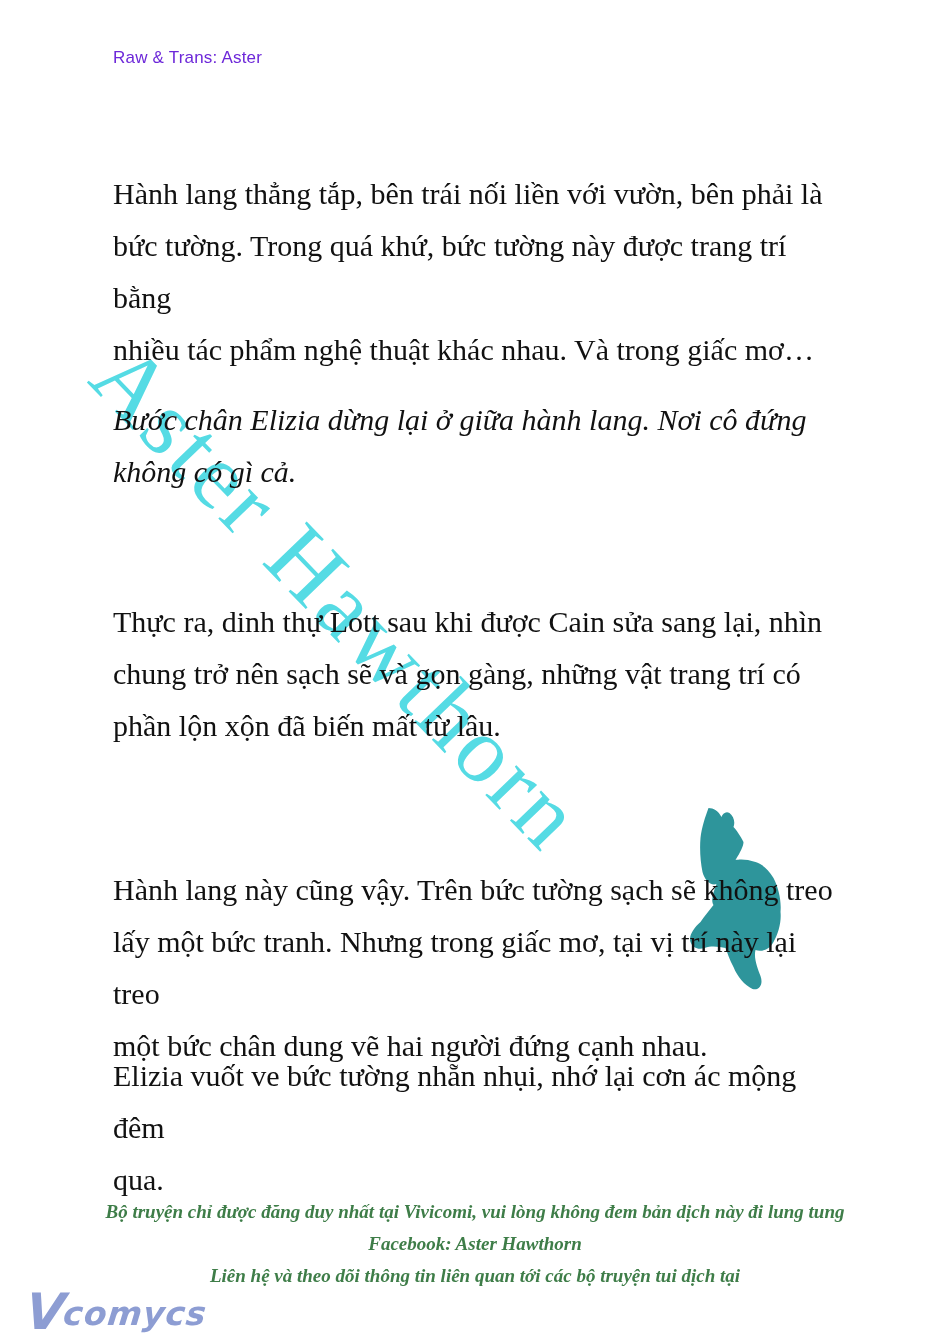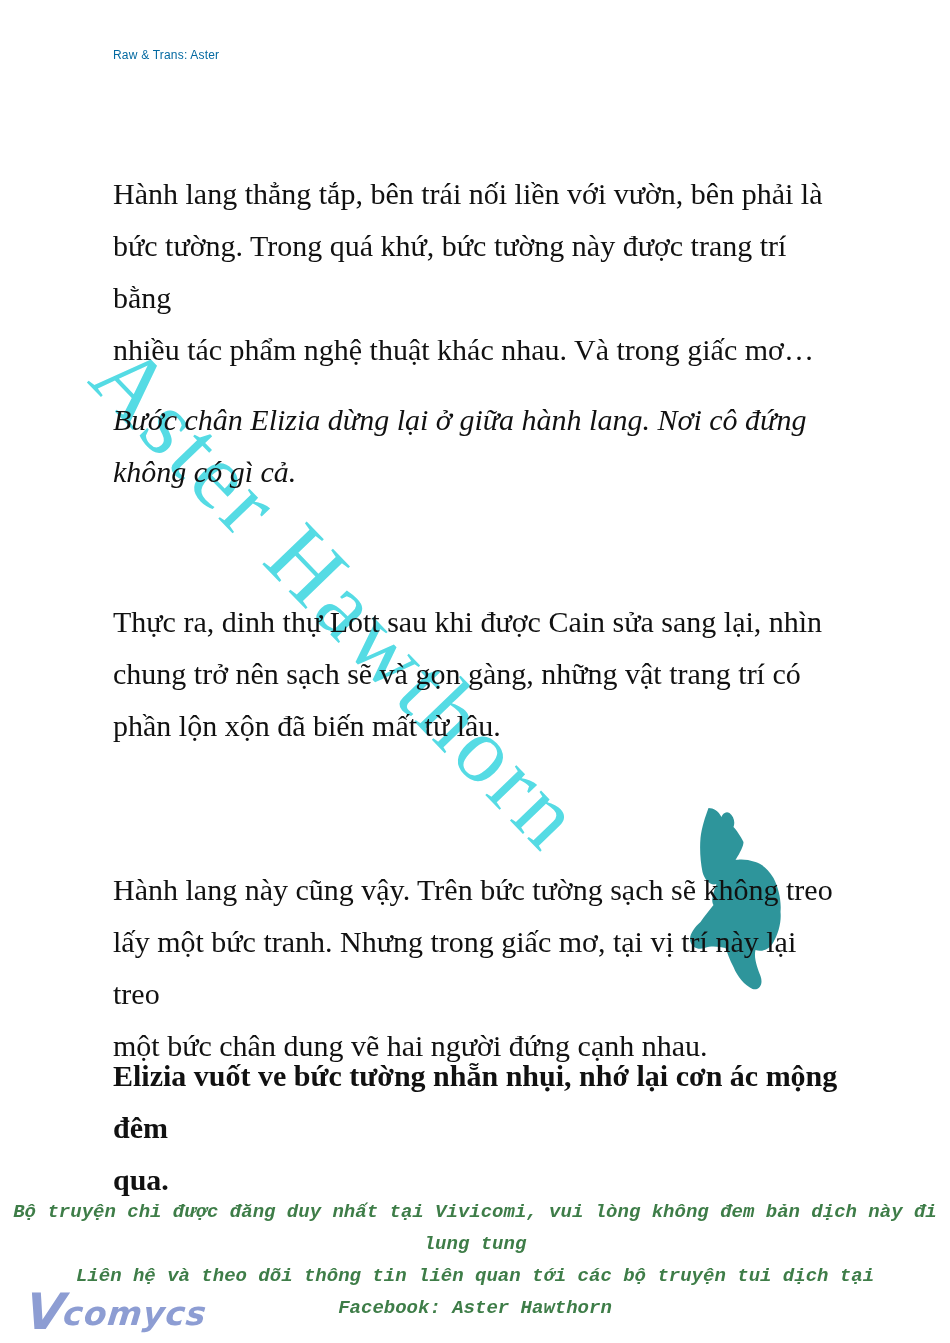--- a/index.html
+++ b/index.html
@@ -17,22 +17,22 @@
   .page {
     position: absolute;
     inset: 0;
     background: #ffffff;
   }
   .header-credit {
     position: absolute;
     left: 113px;
     top: 48px;
     font-family: "Liberation Sans", sans-serif;
-    font-size: 12px;
-    color: #0369a1;
+    font-size: 17px;
+    color: #6d28d9;
     letter-spacing: 0.2px;
     z-index: 3;
   }
   .watermark {
     position: absolute;
     left: 148px;
     top: 322px;
     transform: rotate(46deg);
     transform-origin: 0 0;
     font-family: "Liberation Serif", serif;
@@ -62,28 +62,28 @@
     width: 730px;
     font-size: 30px;
     line-height: 52px;
     color: #111111;
     white-space: pre-line;
   }
   .para-1 { top: 168px; }
   .para-2 { top: 394px; font-style: italic; }
   .para-3 { top: 596px; }
   .para-4 { top: 864px; }
-  .para-5 { top: 1050px; font-weight: bold; }
+  .para-5 { top: 1050px; }
   .footer-note {
     position: absolute;
     left: 0;
     top: 1196px;
     width: 950px;
     text-align: center;
-    font-family: Liberation Mono, monospace;
+    font-family: Liberation Serif, serif;
     font-style: italic;
     font-weight: bold;
     font-size: 19px;
     line-height: 32px;
     color: #3e7d48;
     z-index: 3;
   }
   .footer-line { display: block; }
   .vcomycs-logo {
     position: absolute;
@@ -150,21 +150,21 @@
 phần lộn xộn đã biến mất từ lâu.</div>
     <div class="para para-4">Hành lang này cũng vậy. Trên bức tường sạch sẽ không treo
 lấy một bức tranh. Nhưng trong giấc mơ, tại vị trí này lại treo
 một bức chân dung vẽ hai người đứng cạnh nhau.</div>
     <div class="para para-5">Elizia vuốt ve bức tường nhẵn nhụi, nhớ lại cơn ác mộng đêm
 qua.</div>
   </div>
 
   <div class="footer-note">
     <span class="footer-line">Bộ truyện chỉ được đăng duy nhất tại Vivicomi, vui lòng không đem bản dịch này đi lung tung</span>
+    <span class="footer-line">Facebook: Aster Hawthorn</span>
     <span class="footer-line">Liên hệ và theo dõi thông tin liên quan tới các bộ truyện tui dịch tại</span>
-    <span class="footer-line">Facebook: Aster Hawthorn</span>
   </div>
 
   <div class="vcomycs-logo">
     <span class="logo-v">V</span><span>comycs</span>
   </div>
 
 </div>
 
 </body></html>

